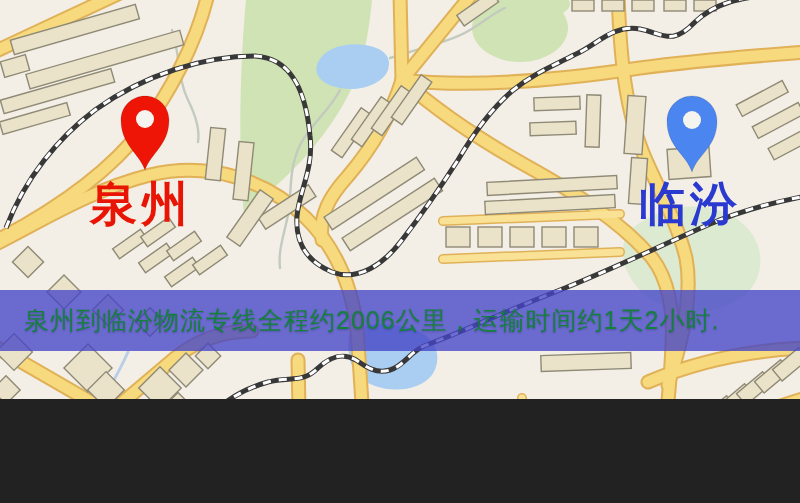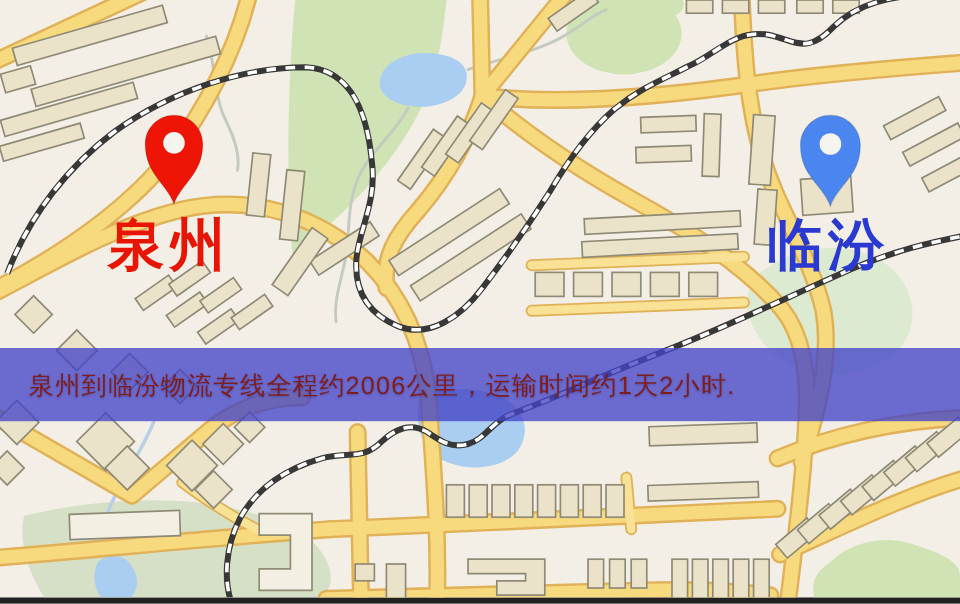--- a/index.html
+++ b/index.html
@@ -1,17 +1,17 @@
 <!DOCTYPE html>
 <html><head>
 <meta charset="utf-8">
 <style>
   html,body{margin:0;padding:0;background:#222;}
   .stage{
-    position:relative;width:800px;height:498px;overflow:hidden;
+    position:relative;width:800px;height:399px;overflow:hidden;
     font-family:"Liberation Sans","DejaVu Sans",sans-serif;
     background:#f3efe6;
   }
   .stage svg{position:absolute;inset:0;display:block;}
   
   .park{fill:#cfe3b4;stroke:none;}
   .park-pale{fill:#dcead2;}
   .park-sage{fill:#d6e0c6;}
   .water{fill:#a9cef2;stroke:none;}
   .stream{fill:none;stroke:#c3cbc0;stroke-width:2.4;stroke-linecap:round;}
@@ -28,21 +28,21 @@
   .pin-hole{fill:#f6f4ee;}
   .city-label{font-size:47px;font-weight:600;letter-spacing:4px;text-anchor:middle;
     font-family:"Liberation Sans","DejaVu Sans",sans-serif;}
   
   .banner{
     position:absolute;left:0;right:0;top:290px;height:61px;
     background:rgba(68,68,198,0.78);
     display:flex;align-items:center;box-sizing:border-box;padding-left:24px;
   }
   .banner span{
-    color:#7f1d1d;font-size:21px;letter-spacing:1px;white-space:nowrap;
+    color:#15803d;font-size:25px;letter-spacing:1px;white-space:nowrap;
     text-shadow:0 1px 2px rgba(0,0,60,0.25);
   }
 </style>
 </head>
 <body>
 
 <div class="stage">
   <svg viewBox="0 0 800 503" width="800" height="503">
     <defs>
 

